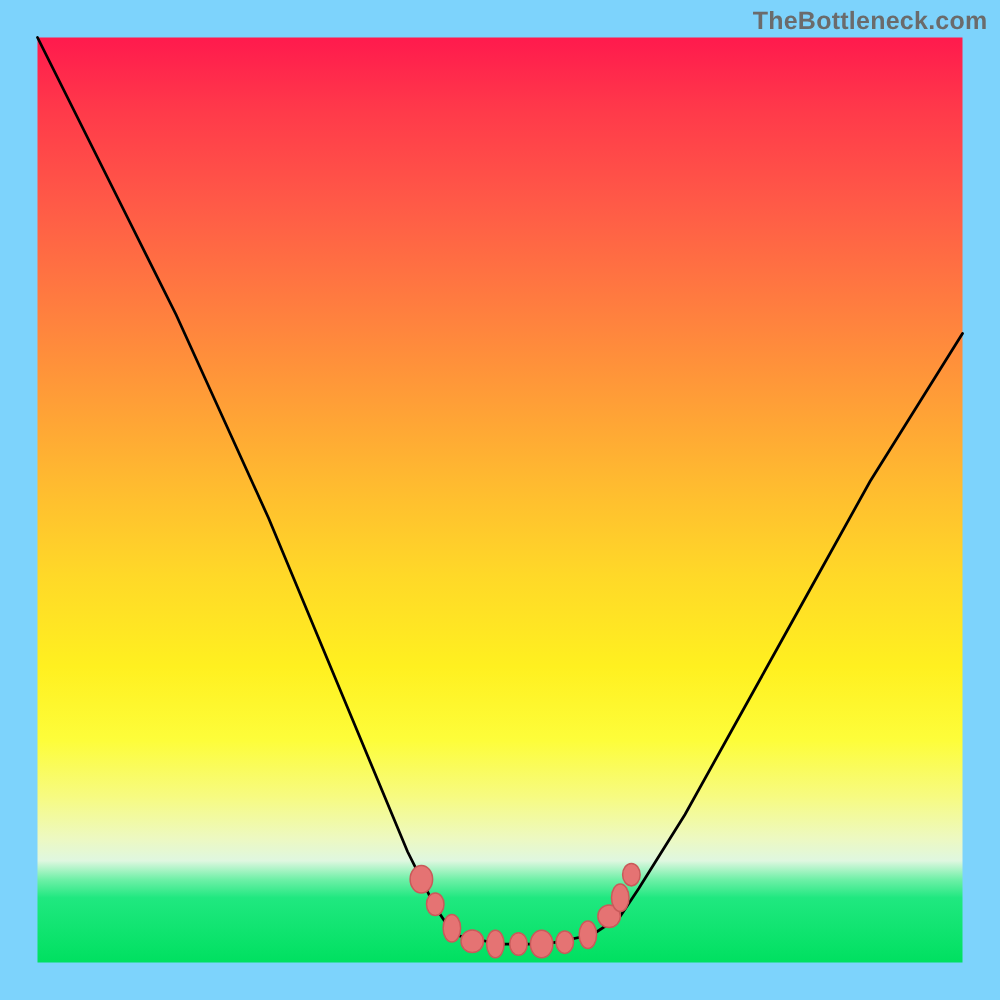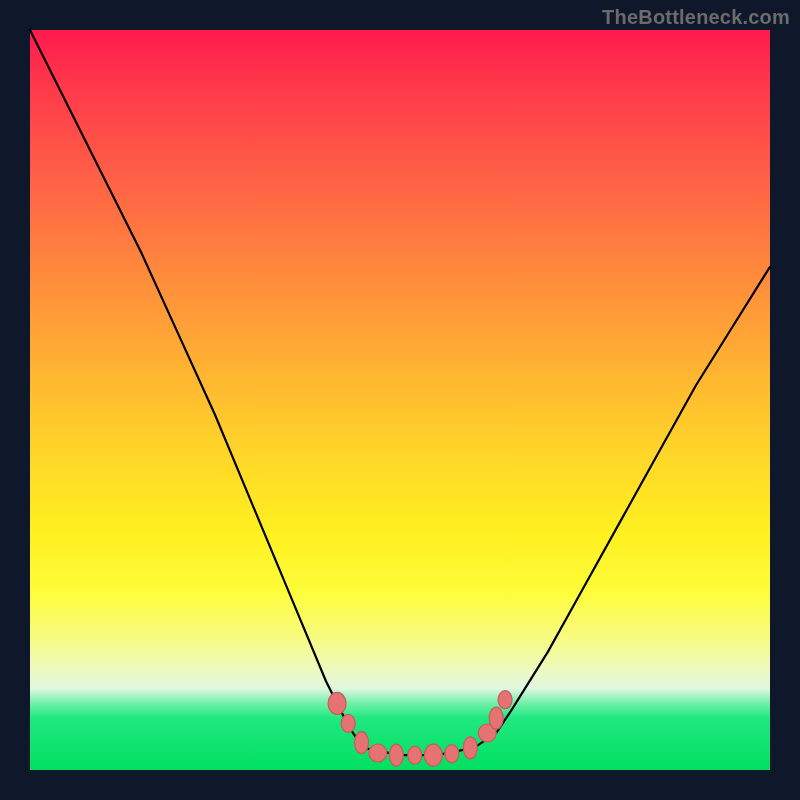--- a/index.html
+++ b/index.html
@@ -8,21 +8,21 @@
     width: 800px;
     height: 800px;
     overflow: hidden;
     background: #000;
     font-family: Arial, Helvetica, sans-serif;
   }
   .frame {
     position: relative;
     width: 800px;
     height: 800px;
-    background: #0f172a;
+    background: #7dd3fc;
   }
   .plot {
     position: absolute;
     left: 30px;
     top: 30px;
     width: 740px;
     height: 740px;
     background: linear-gradient(
       to bottom,
       #ff1a4d 0%,

